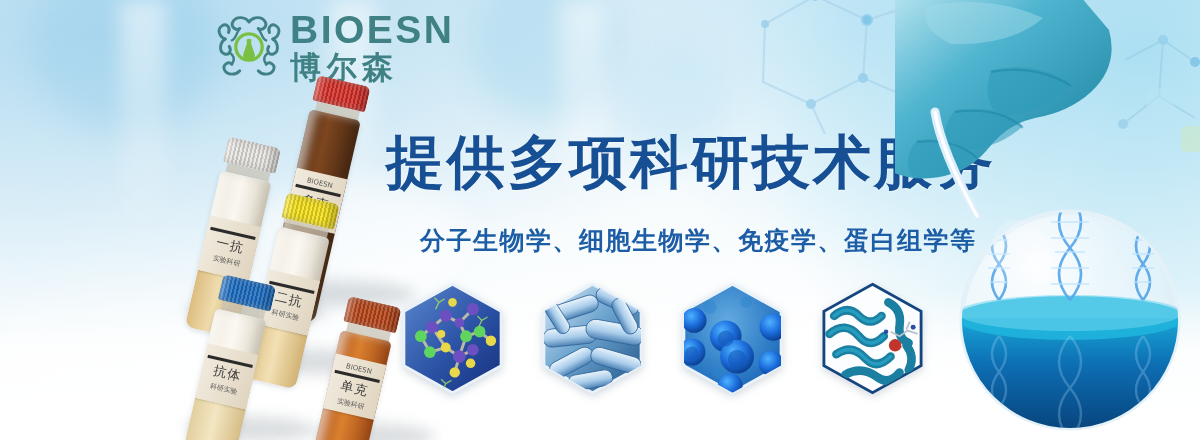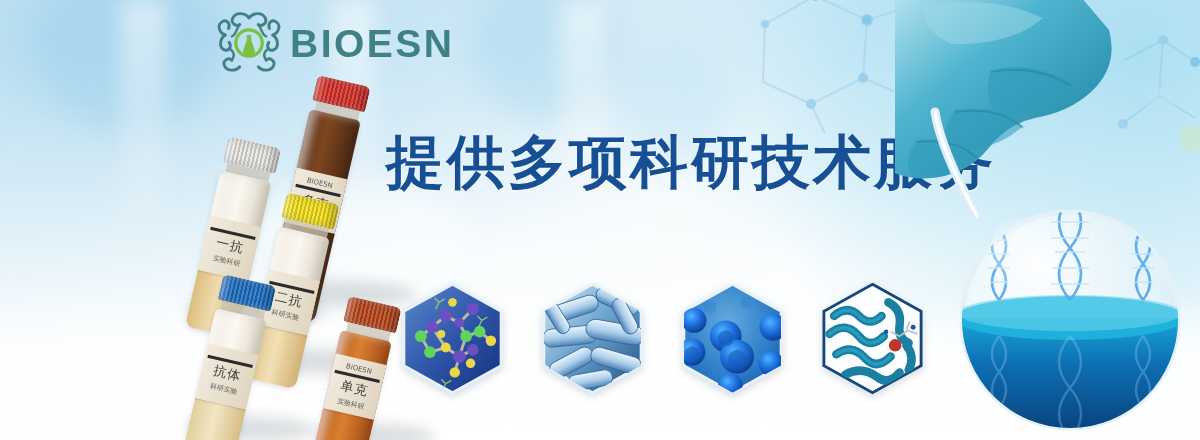--- a/index.html
+++ b/index.html
@@ -132,20 +132,21 @@
         <path d="M80 58 C74 62 70 68 76 76"></path>
       </g>
       <circle cx="50" cy="50" r="20" fill="none" stroke="#7ac143" stroke-width="5"></circle>
       <g fill="#7ac143">
         <rect x="46.5" y="38" width="7" height="10" rx="1.4"></rect>
         <path d="M46 47 L41 62 a9 9 0 0 0 18 0 L54 47 Z"></path>
       </g>
     </svg>
     <div class="logo-text">
       <span class="logo-en">BIOESN</span>
+      <span class="logo-cn">博尔森</span>
     </div>
   </div>
 
   <div class="vial" style="left:290px;top:78px;transform:rotate(13deg);">
     <div class="shadow" style="left:-2px;top:210px;width:150px;"></div>
     <div class="cap" style="background-color:#d8312a;"></div>
     <div class="neck"></div>
     <div class="tube" style="height:208px;background:linear-gradient(90deg,#5b3318,#7d461f 40%,#4a2912);">
       <div class="label" style="top:60px;">
         <div class="tiny">BIOESN</div>
@@ -209,20 +210,21 @@
       <div class="label" style="top:24px;">
         <div class="tiny">BIOESN</div>
         <div class="bar"></div>
         <div class="cn">单克</div>
         <div class="tiny">实验科研</div>
       </div>
     </div>
   </div>
 
   <div id="headline">提供多项科研技术服务</div>
+  <div id="subhead">分子生物学、细胞生物学、免疫学、蛋白组学等</div>
 
   <div id="hexrow">
 
     <div class="hex-wrap">
       <svg class="hex" viewBox="0 0 100 100">
         <defs>
           <linearGradient id="g1" x1="0" y1="0" x2="1" y2="1">
             <stop offset="0%" stop-color="#5a87cd"></stop>
               <stop offset="55%" stop-color="#2b52a5"></stop>
             <stop offset="100%" stop-color="#16307c"></stop>

